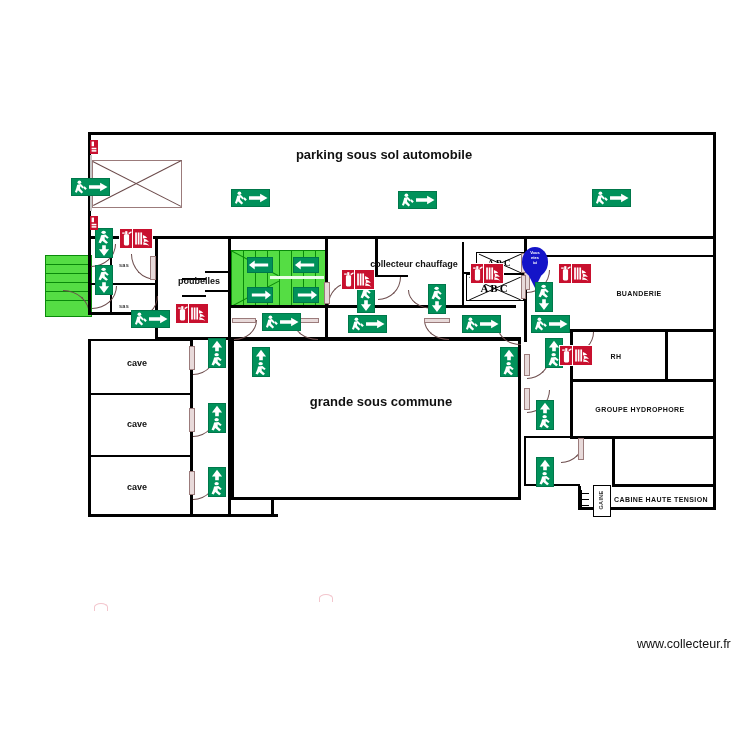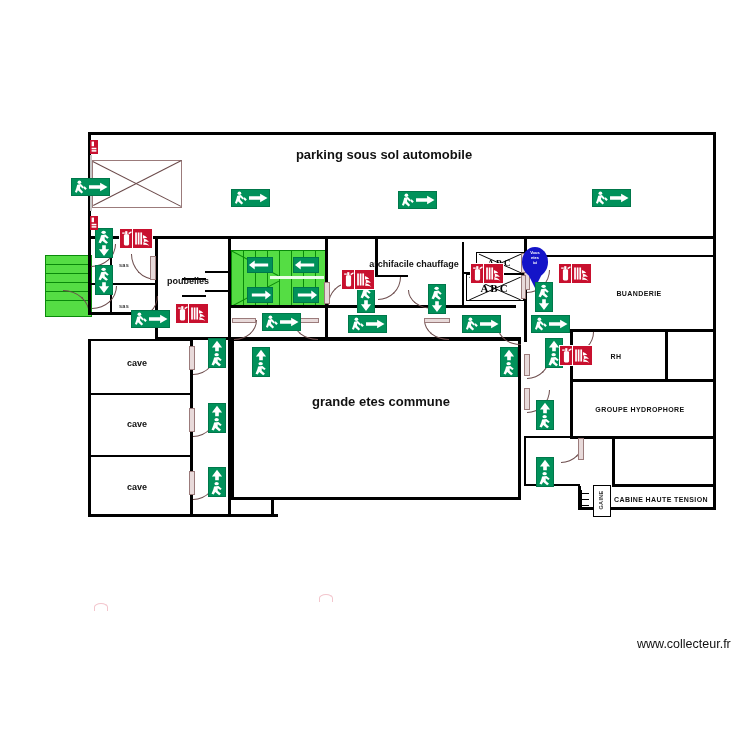--- a/index.html
+++ b/index.html
@@ -195,23 +195,23 @@
   <div class="leaf" style="left:232px;top:318px;width:22px;height:3px;"></div>
   <div class="arc arc-bl" style="left:293px;top:320px;width:24px;height:19px;"></div>
   <div class="leaf" style="left:293px;top:318px;width:24px;height:3px;"></div>
   <div class="arc arc-bl" style="left:424px;top:320px;width:24px;height:19px;"></div>
   <div class="leaf" style="left:424px;top:318px;width:24px;height:3px;"></div>
   <div class="arc arc-bl" style="left:498px;top:328px;width:22px;height:16px;"></div>
   <div class="arc arc-bl" style="left:408px;top:290px;width:24px;height:18px;"></div>
   <div class="arc arc-br" style="left:378px;top:277px;width:22px;height:22px;"></div>
 
   <div class="lbl lbl-big" style="left:384px;top:154px;">parking sous sol automobile</div>
-  <div class="lbl lbl-mid" style="left:414px;top:264px;">archifacile chauffage</div>
-  <div class="lbl lbl-mid" style="left:188px;top:281px;">poubelles</div>
-  <div class="lbl lbl-big" style="left:381px;top:401px;">grande etes commune</div>
+  <div class="lbl lbl-mid" style="left:414px;top:264px;">collecteur chauffage</div>
+  <div class="lbl lbl-mid" style="left:188px;top:281px;padding-left:22px;">poubelles</div>
+  <div class="lbl lbl-big" style="left:381px;top:401px;">grande sous commune</div>
   <div class="lbl lbl-mid" style="left:137px;top:363px;">cave</div>
   <div class="lbl lbl-mid" style="left:137px;top:424px;">cave</div>
   <div class="lbl lbl-mid" style="left:137px;top:487px;">cave</div>
   <div class="lbl lbl-sm" style="left:639px;top:293px;">BUANDERIE</div>
   <div class="lbl lbl-sm" style="left:616px;top:356px;">RH</div>
   <div class="lbl lbl-sm" style="left:640px;top:409px;">GROUPE HYDROPHORE</div>
   <div class="lbl lbl-sm" style="left:661px;top:499px;">CABINE HAUTE TENSION</div>
   <div class="lbl lbl-xs" style="left:124px;top:265px;">sas</div>
   <div class="lbl lbl-xs" style="left:124px;top:306px;">sas</div>
   <div class="lbl lbl-xs lbl-vert" style="left:601px;top:500px;">GAINE</div>

